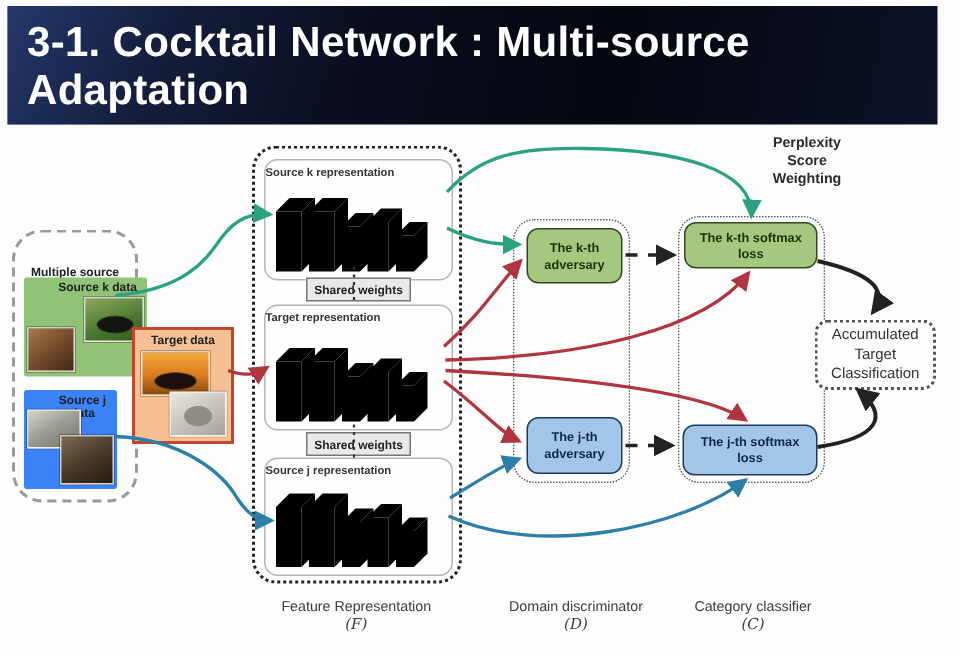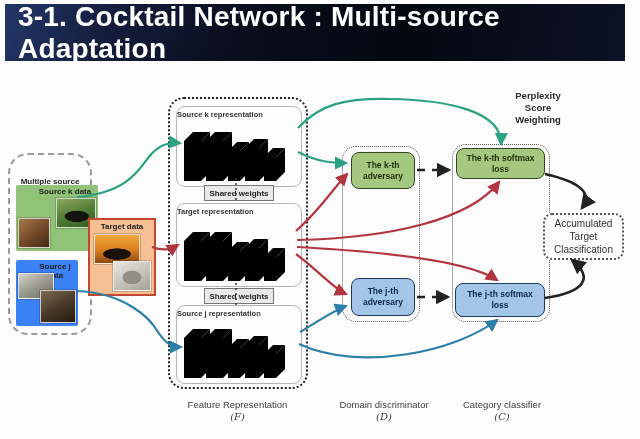--- a/index.html
+++ b/index.html
@@ -1,21 +1,21 @@
 <!DOCTYPE html>
 <html><head>
 <meta charset="utf-8">
 <style>
   html,body{margin:0;padding:0;background:#fff;}
   #stage{position:relative;width:640px;height:439px;background:#fdfdfd;overflow:hidden;
          font-family:"Liberation Sans","DejaVu Sans",sans-serif;}
   .ml{white-space:pre-line;}
 
   
-  .title-bar{position:absolute;left:5px;top:4px;width:620px;height:57px;
+  .title-bar{position:absolute;left:5px;top:4px;width:620px;height:79px;
     background:
       linear-gradient(115deg, rgba(49,78,150,.55) 0%, rgba(28,44,92,.35) 18%, rgba(0,0,0,0) 38%),
       linear-gradient(100deg,#131b33 0%,#0a0e1f 35%,#05070f 65%,#0c1228 100%);
     display:flex;align-items:center;}
   .title-bar .t{color:#fff;font-weight:bold;font-size:28px;letter-spacing:.2px;padding-left:13px;}
 
   
   .abs{position:absolute;}
   .dashed-panel{border:2px dashed #9a9a9a;border-radius:20px;background:transparent;}
   .dotted-col{border:1.6px dotted #555;border-radius:14px;}

